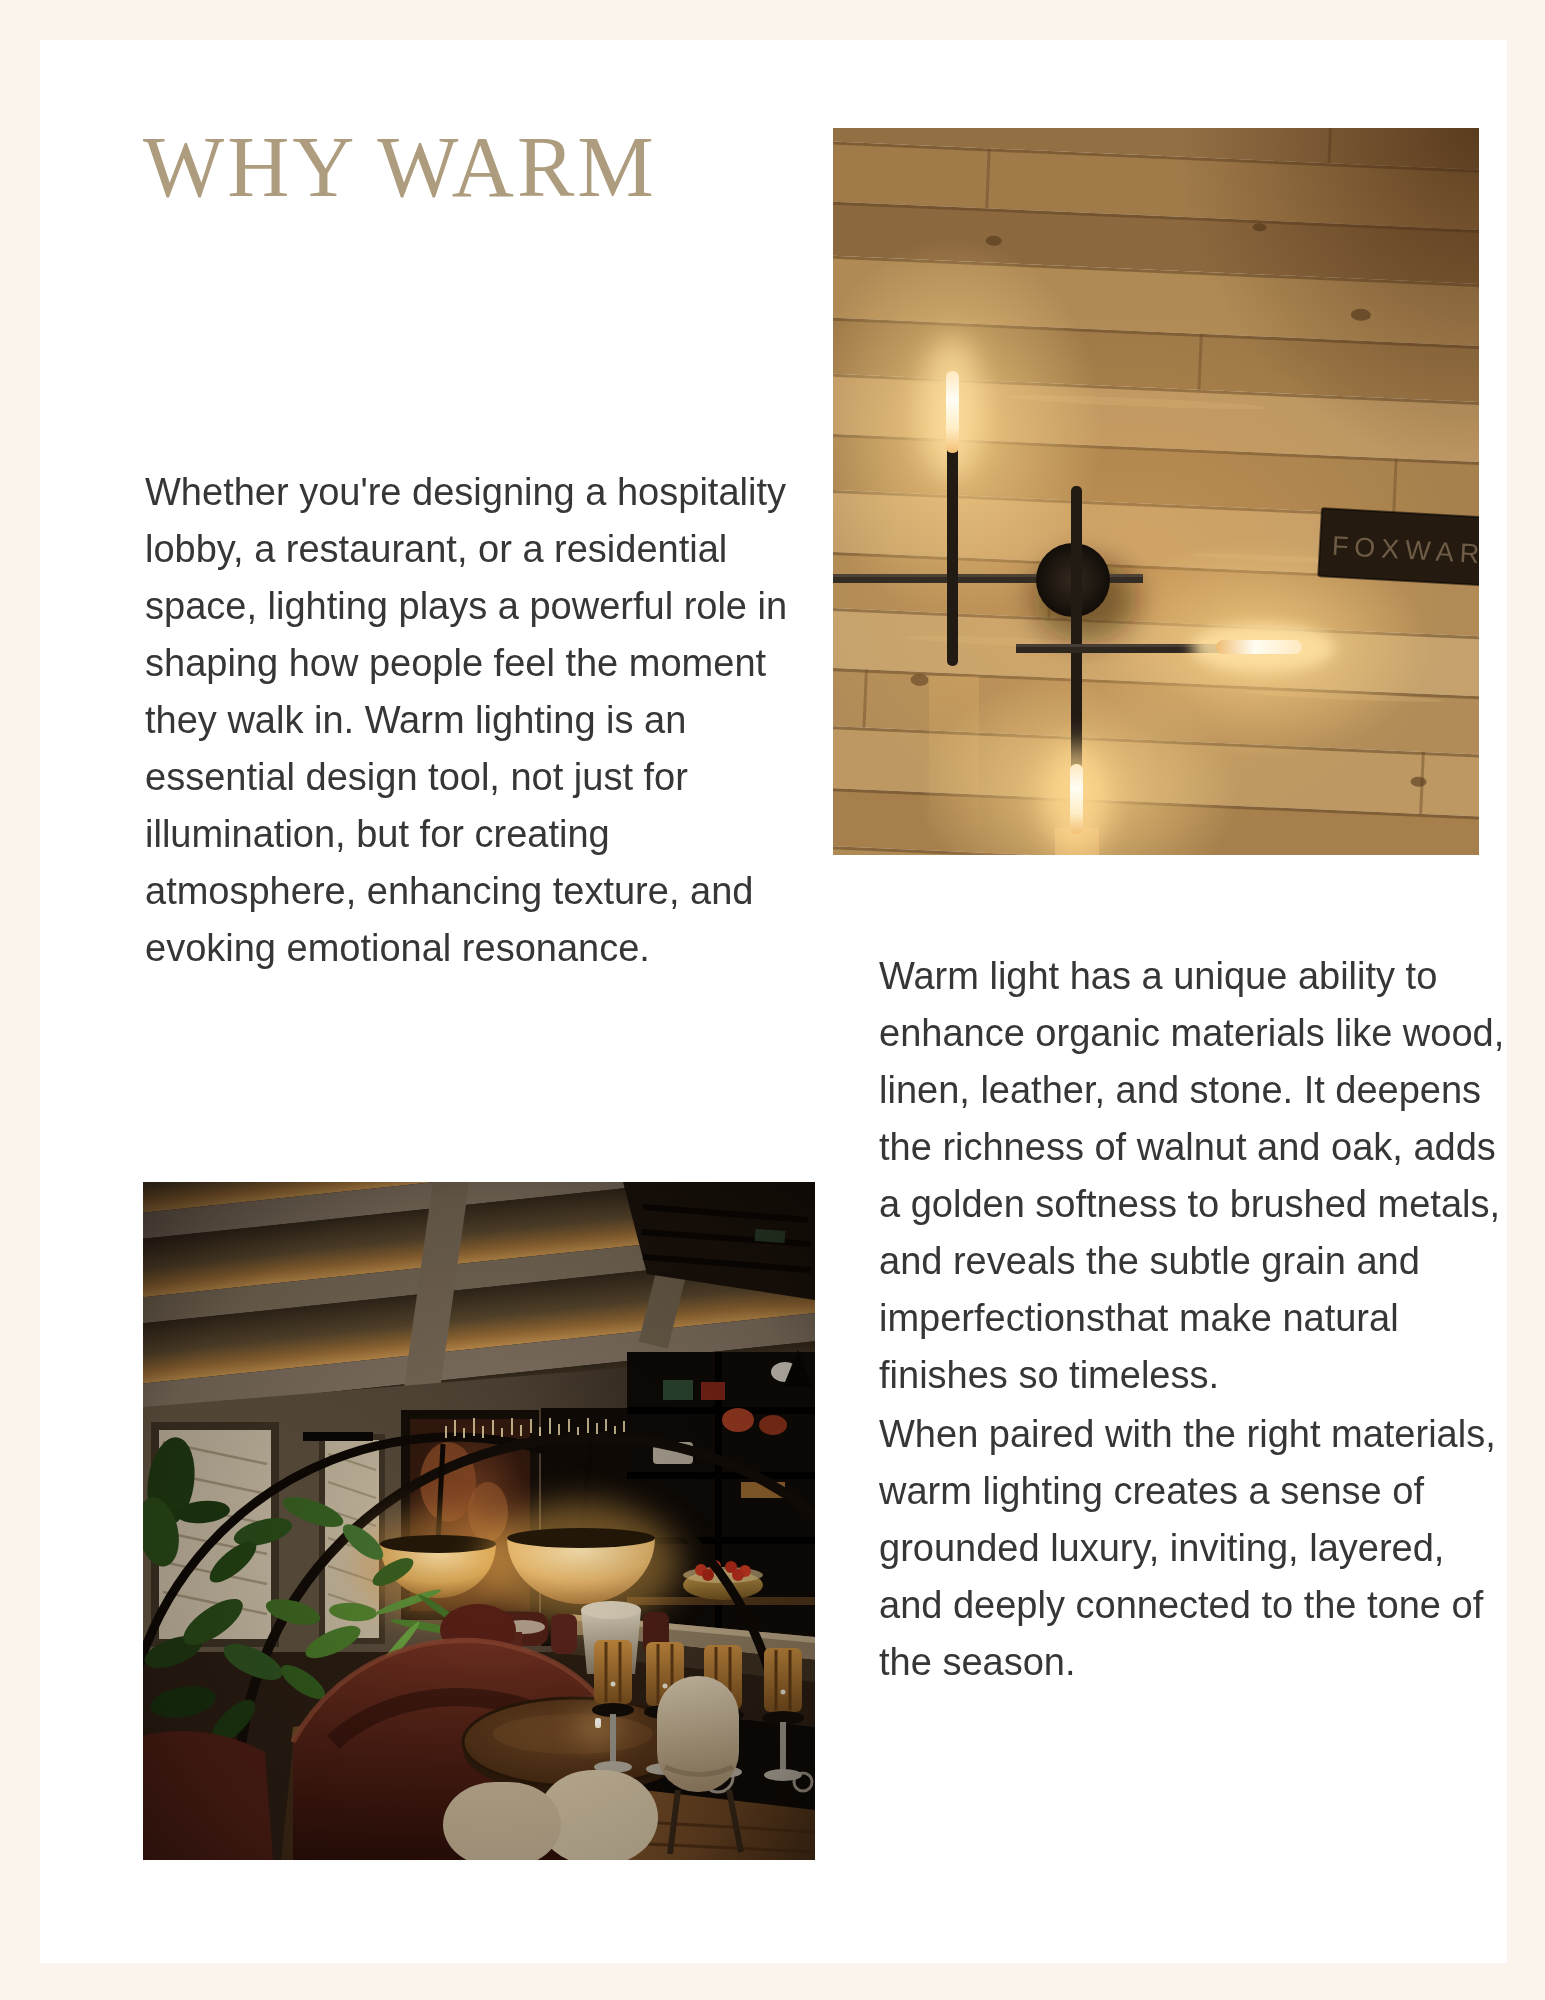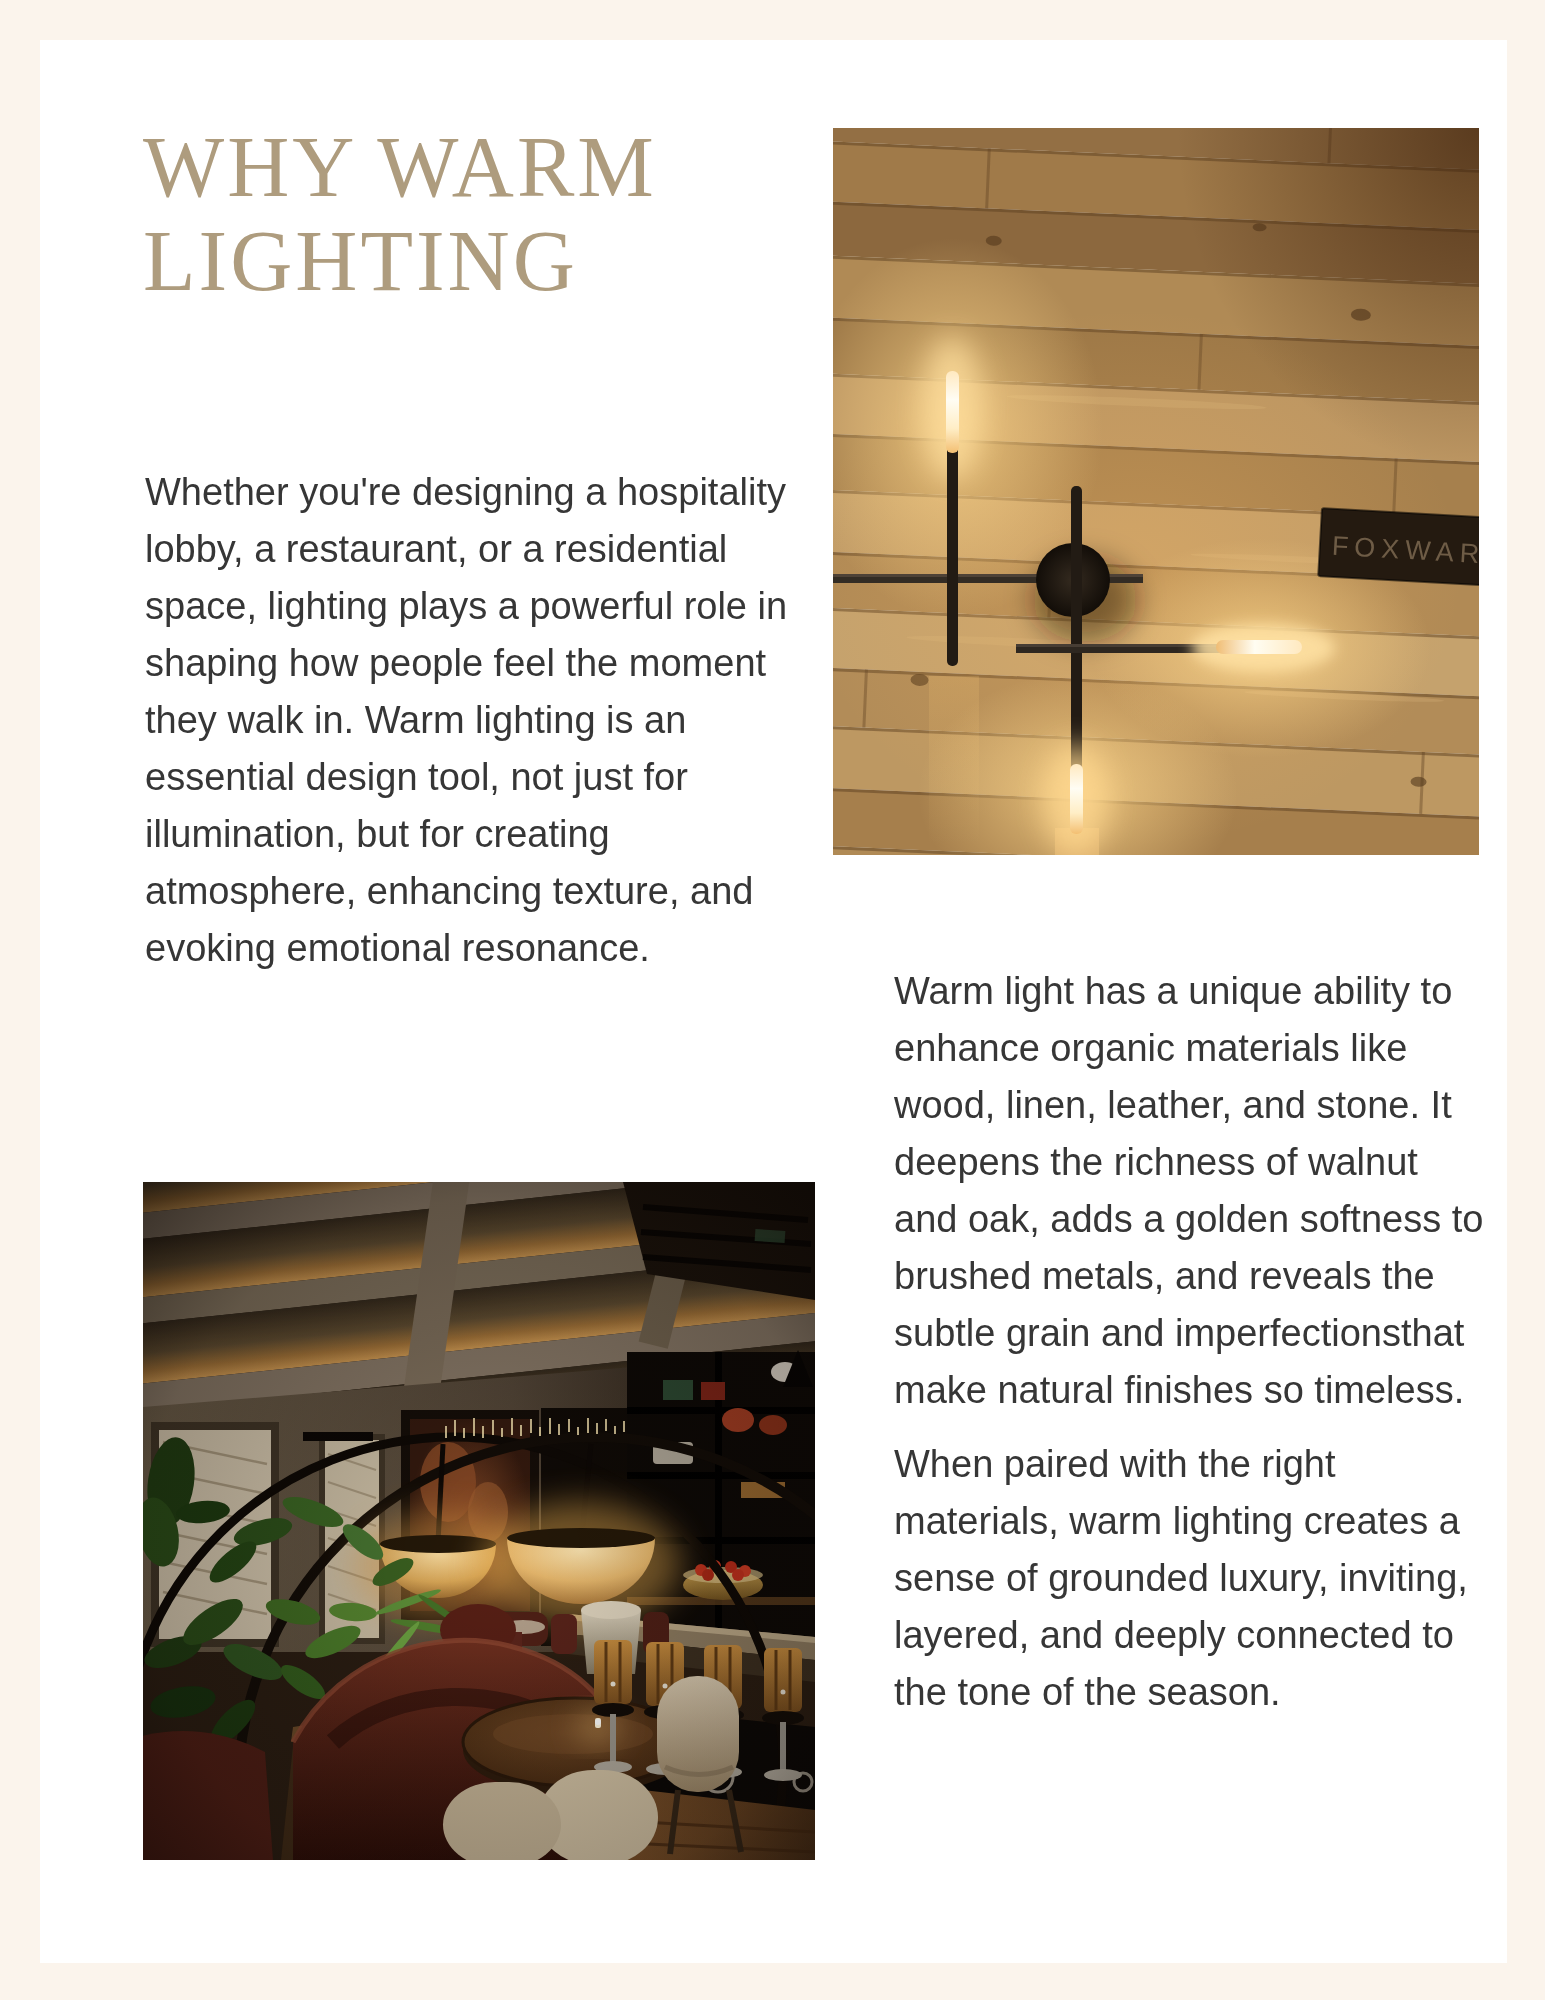--- a/index.html
+++ b/index.html
@@ -19,35 +19,34 @@
     font-weight:400;font-size:86px;line-height:94px;letter-spacing:3px;
     color:#AE9C7E;
   }
   .title span{display:block;}
   .para{
     color:#363636;font-size:38px;line-height:57px;font-weight:400;
     margin:0;
   }
   .intro{position:absolute;left:105px;top:424px;width:655px;}
   .body-col{position:absolute;left:837px;top:906px;width:630px;}
-  .body-col p{margin:17px;}
+  .body-col p{margin:2px;}
   figure{margin:0;position:absolute;overflow:hidden;}
   .photo-sconce{left:793px;top:88px;width:646px;height:727px;}
   .photo-lounge{left:103px;top:1142px;width:672px;height:678px;background:#241a10;}
   figure svg{display:block;width:100%;height:100%;}
 </style>
 </head>
 <body>
 
 <div class="page">
   <div class="sheet">
 
     <h1 class="title">
       <span>WHY WARM</span>
-      <span>LIGHTING</span>
     </h1>
 
     <p class="para intro">Whether you're designing a hospitality lobby, a restaurant, or a residential space, lighting plays a powerful role in shaping how people feel the moment they walk in. Warm lighting is an essential design tool, not just for illumination, but for creating atmosphere, enhancing texture, and evoking emotional resonance.</p>
 
     <figure class="photo-sconce">
       <svg viewBox="0 0 646 727">
         <defs>
           <radialGradient id="gTR" cx="100%" cy="0%" r="85%">
             <stop offset="0%" stop-color="rgba(56,28,8,0.62)"></stop>
               <stop offset="55%" stop-color="rgba(56,28,8,0)"></stop>

